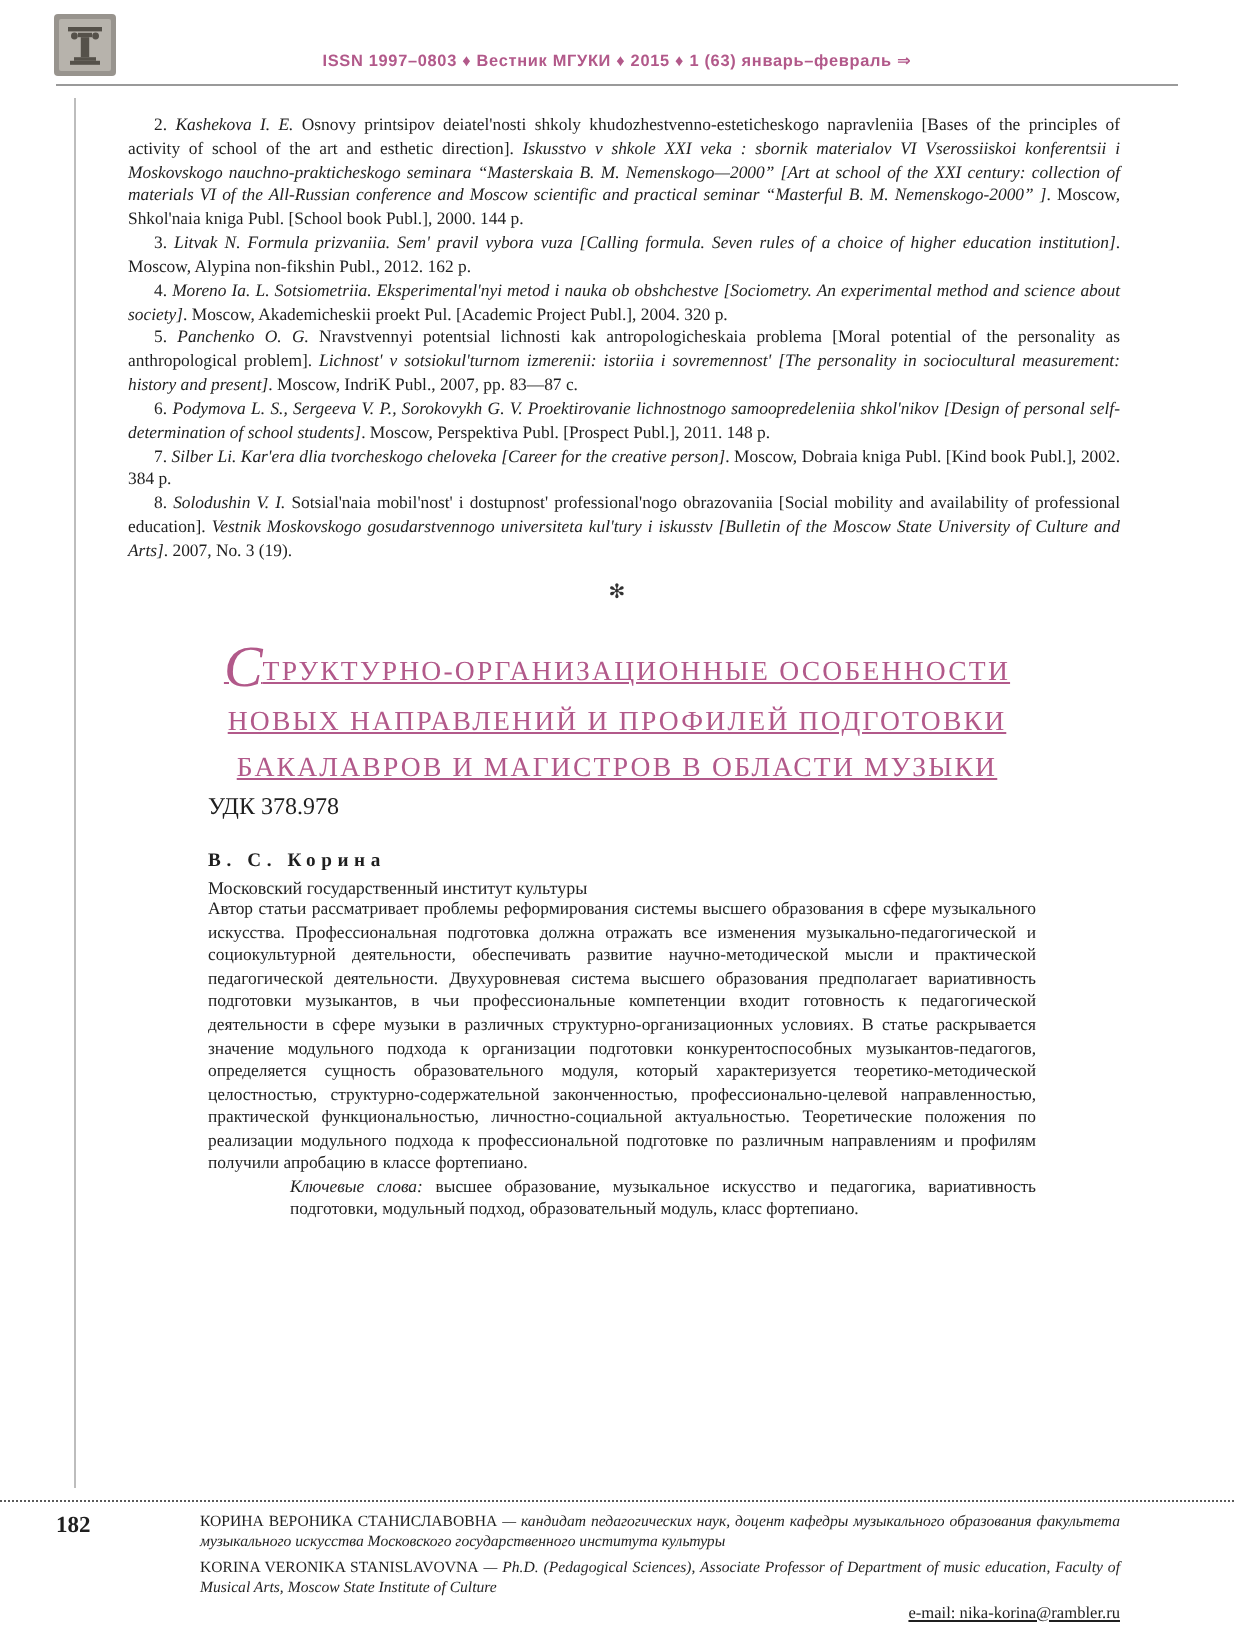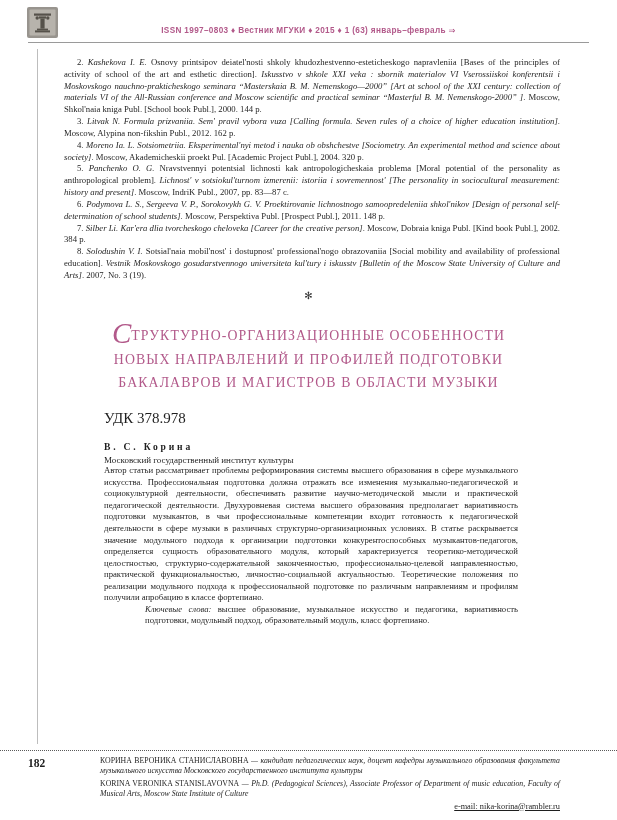--- a/index.html
+++ b/index.html
@@ -10,24 +10,24 @@
   .logo{position:absolute;top:7px;left:27px;width:31px;height:31px;}
   .header-line{padding-top:25px;text-align:center;font-family:"Liberation Sans","DejaVu Sans",sans-serif;
         font-weight:bold;font-size:8.2px;letter-spacing:.35px;color:var(--accent);}
   .header-rule{border:none;border-top:1px solid #9a9a9a;margin:7px 28px 0 28px;}
   .left-rule{position:absolute;left:37px;top:49px;width:1px;height:695px;background:#bdbdbd;}
   .refs{margin:14px 57px 0 64px;font-size:8.7px;line-height:1.36;text-align:justify;}
   .ref{margin:0;text-indent:13px;}
   .it{font-style:italic;}
   .star{margin-top:8px;text-align:center;font-size:10px;color:#333;}
   .title{margin:18px 58px 0;text-align:center;color:var(--accent);font-size:13.8px;
-        letter-spacing:1.1px;line-height:1.72;}
+        letter-spacing:1.1px;line-height:1.72;text-decoration:underline;}
   .title .initial{font-size:29px;font-style:italic;letter-spacing:0;line-height:1;vertical-align:-3px;}
   .article{margin:0 99px 0 104px;}
-  .udc{margin-top:15px;font-size:15px;}
+  .udc{margin-top:0;font-size:12px;}
   .author{margin-top:14px;font-size:9.6px;font-weight:bold;letter-spacing:2.8px;}
   .affil{margin-top:3px;font-size:9px;}
   .abstract{margin-top:0;font-size:8.7px;line-height:1.33;text-align:justify;}
   .keywords{font-size:8.7px;line-height:1.33;text-align:justify;margin-left:41px;}
   .footer{position:absolute;left:0;right:0;bottom:0;background:#fff;}
   .dotted{border:none;border-top:1px dotted #5a5a5a;margin:0;}
   .footer-body{display:flex;padding:5px 57px 8px 28px;}
   .pagenum{width:72px;font-weight:bold;font-size:11.5px;padding-top:1px;}
   .ftexts{flex:1;font-size:7.8px;line-height:1.26;}
   .fpara{text-align:justify;}

